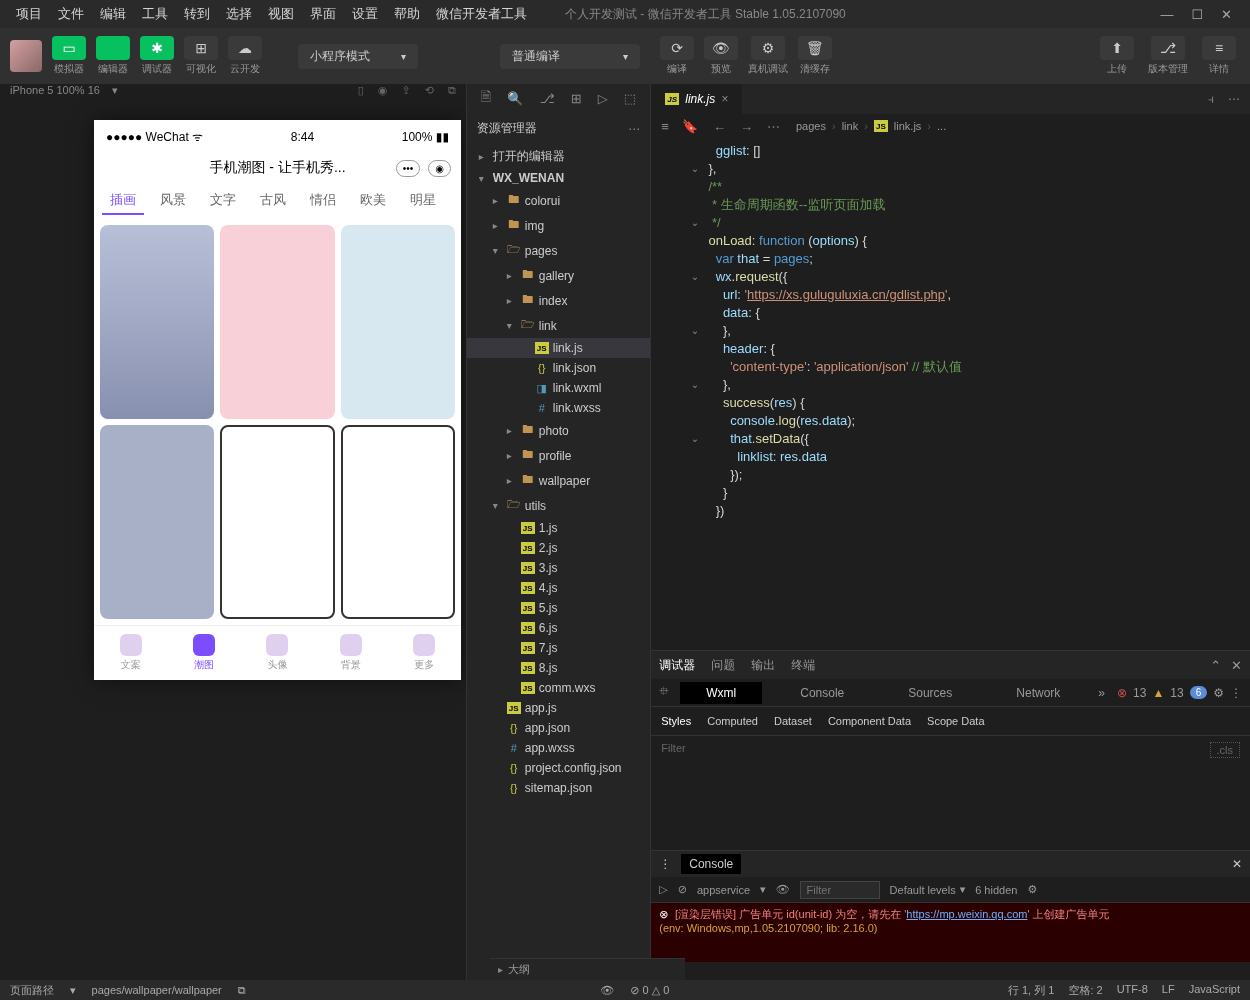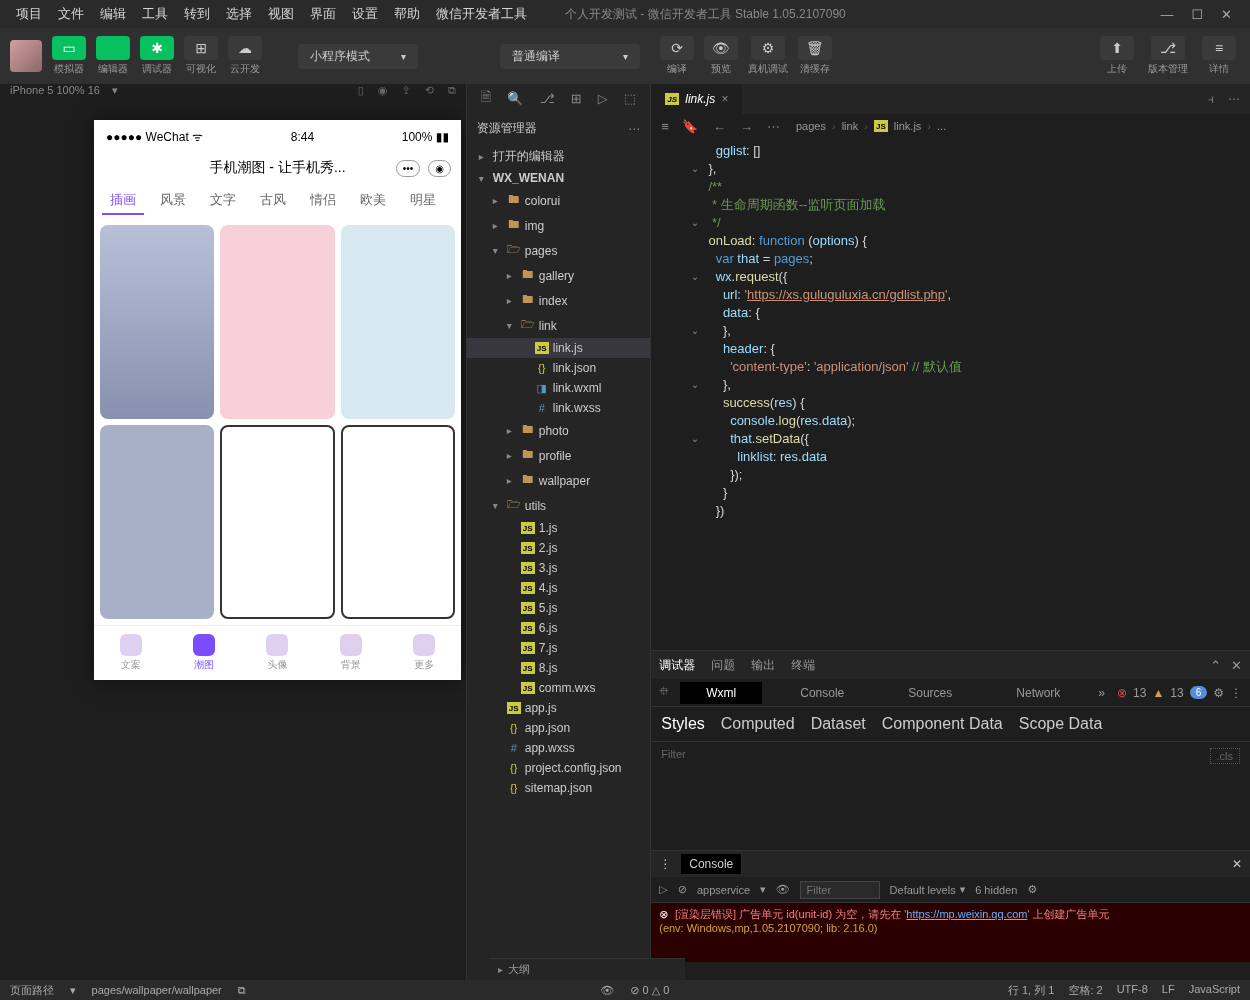--- a/index.html
+++ b/index.html
@@ -83,21 +83,21 @@
 .dbg-tabs{height:28px;display:flex;align-items:center;background:#252525;padding:0 8px;gap:16px;font-size:12px;color:#999}
 .dbg-tabs .right{margin-left:auto;display:flex;gap:10px;align-items:center}
 .dbg-tabs .ctrl{cursor:pointer;font-size:13px}
 .dbg-inspect{height:28px;display:flex;align-items:center;background:#1e1e1e;padding:0 8px;gap:12px;font-size:12px;color:#999;border-bottom:1px solid #333}
 .dbg-inspect .tab{padding:4px 26px;cursor:pointer}
 .dbg-inspect .tab.active{background:#000;color:#fff}
 .dbg-inspect .badges{margin-left:auto;display:flex;gap:6px;align-items:center}
 .badge-b{background:#5a8dd6;border-radius:8px;padding:1px 6px;font-size:10px;color:#fff}
 .dbg-body{flex:1;display:flex}
 .styles-pane{flex:1;display:flex;flex-direction:column}
-.styles-tabs{display:flex;gap:16px;padding:8px 10px;font-size:16px;color:#ccc;border-bottom:1px solid #333}
+.styles-tabs{display:flex;gap:16px;padding:8px 10px;font-size:11px;color:#ccc;border-bottom:1px solid #333}
 .styles-tabs .active{color:#fff}
 .filter-row{display:flex;padding:6px 10px;font-size:11px;color:#666}
 .filter-row .cls{margin-left:auto;border:1px dotted #555;padding:1px 6px}
 .console-pane{height:130px;border-top:1px solid #333;display:flex;flex-direction:column}
 .console-tabs{height:26px;display:flex;align-items:center;padding:0 8px;gap:10px;font-size:12px;color:#ccc;background:#252525}
 .console-tabs .tab{padding:3px 8px}
 .console-tabs .tab.active{background:#000}
 .console-tabs .close{margin-left:auto;cursor:pointer}
 .console-filter{height:26px;display:flex;align-items:center;padding:0 8px;gap:10px;font-size:11px;color:#999;border-bottom:1px solid #333}
 .console-filter input{background:#2a2a2a;border:1px solid #444;color:#ccc;padding:2px 6px;font-size:11px;width:80px}

